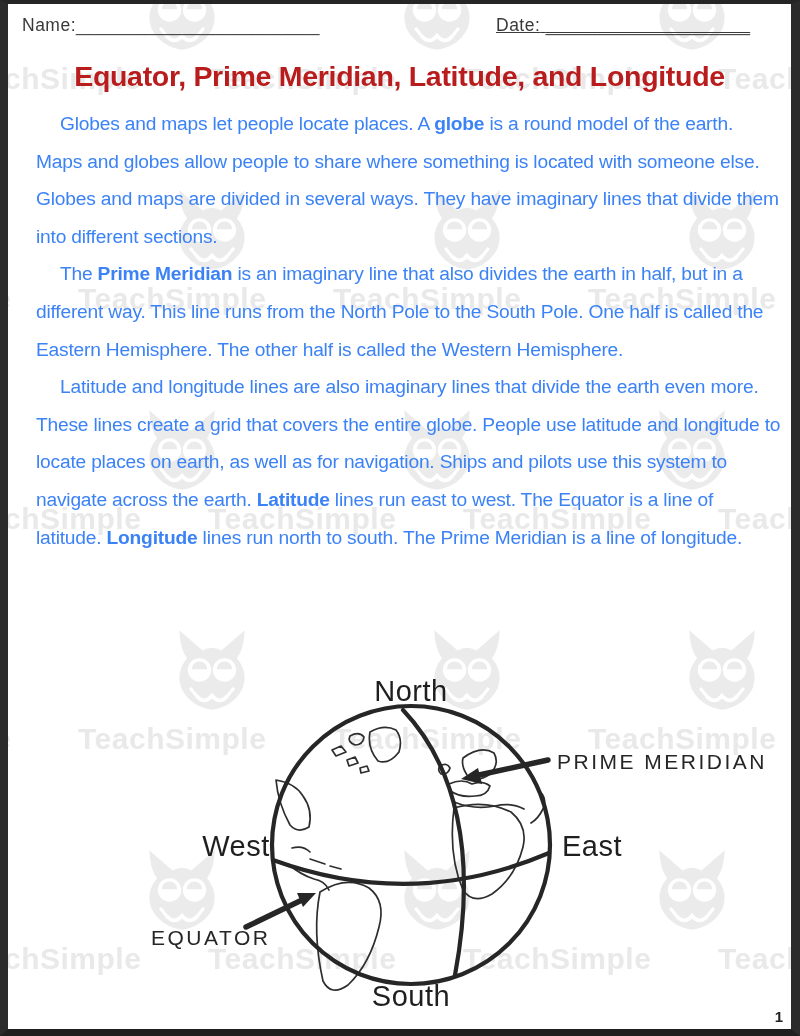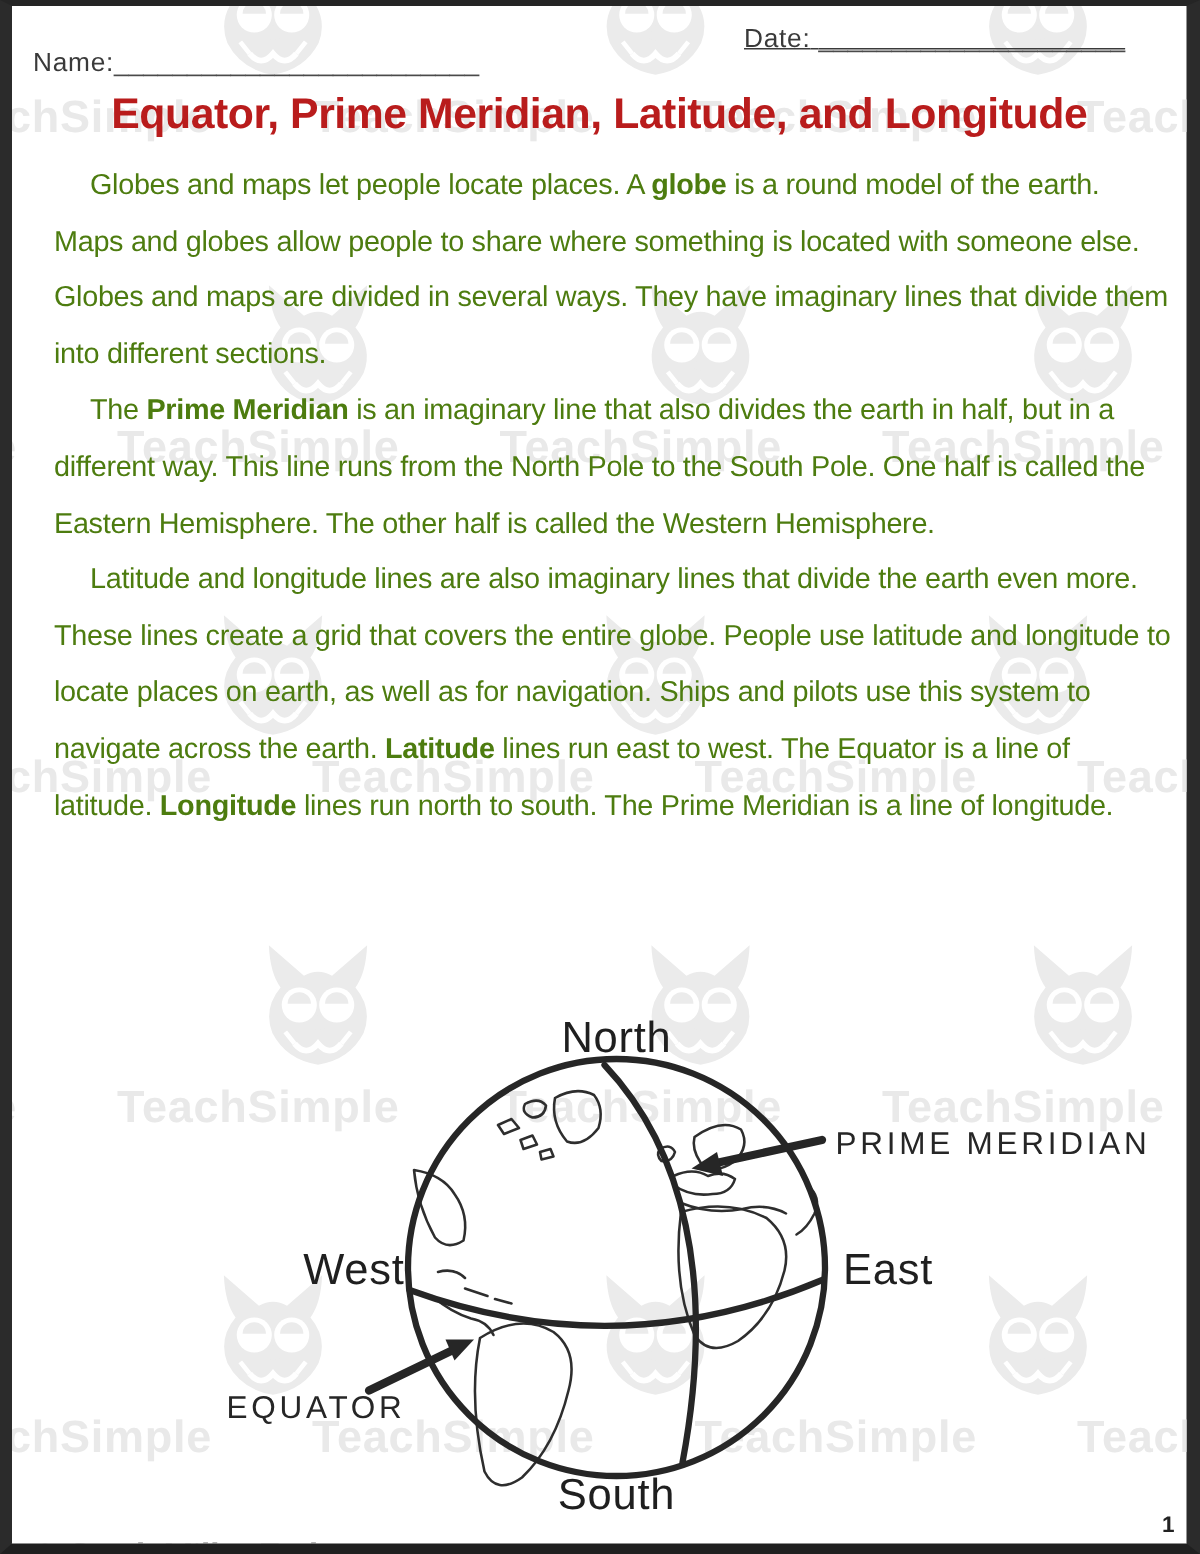--- a/index.html
+++ b/index.html
@@ -43,21 +43,21 @@
   .content { position: absolute; inset: 0; z-index: 1; }
 
   .hdr-name, .hdr-date {
     position: absolute;
     top: 11px;
     font-size: 17.5px;
     color: #3a3a3a;
     letter-spacing: 0.5px;
     white-space: nowrap;
   }
-  .hdr-name { left: 14px; margin-top: 16px; }
+  .hdr-name { left: 14px; }
   .hdr-date { left: 488px; text-decoration: underline; }
   .write-line { letter-spacing: 0; color: #4a4a4a; }
 
   .title {
     position: absolute;
     top: 56px;
     left: 0;
     width: 100%;
     text-align: center;
     font-size: 28.5px;
@@ -67,21 +67,21 @@
   }
 
   .body-text {
     position: absolute;
     top: 101px;
     left: 28px;
     width: 746px;
     font-size: 19.2px;
     line-height: 37.6px;
     letter-spacing: -0.2px;
-    color: #4d7c0f;
+    color: #3b82f6;
   }
   .body-text p { text-indent: 24px; }
   .body-text b { font-weight: 700; }
 
   .diagram {
     position: absolute;
     top: 658px;
     left: 0;
     width: 784px;
     height: 354px;

